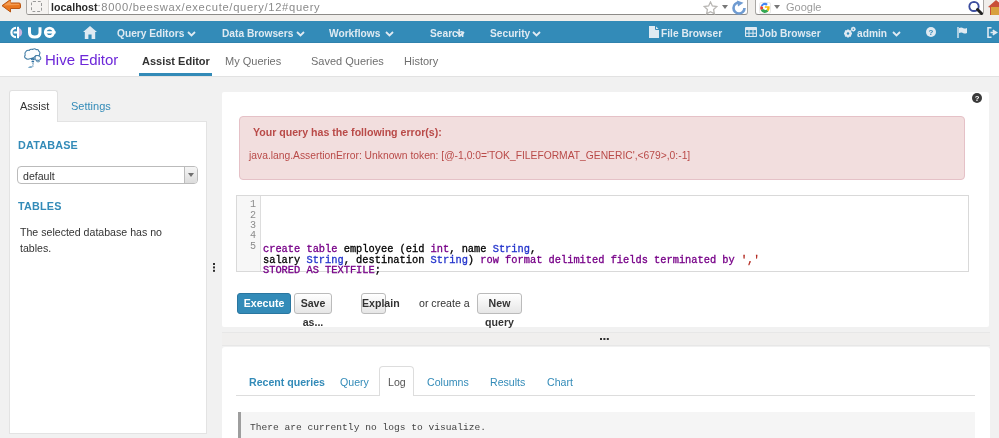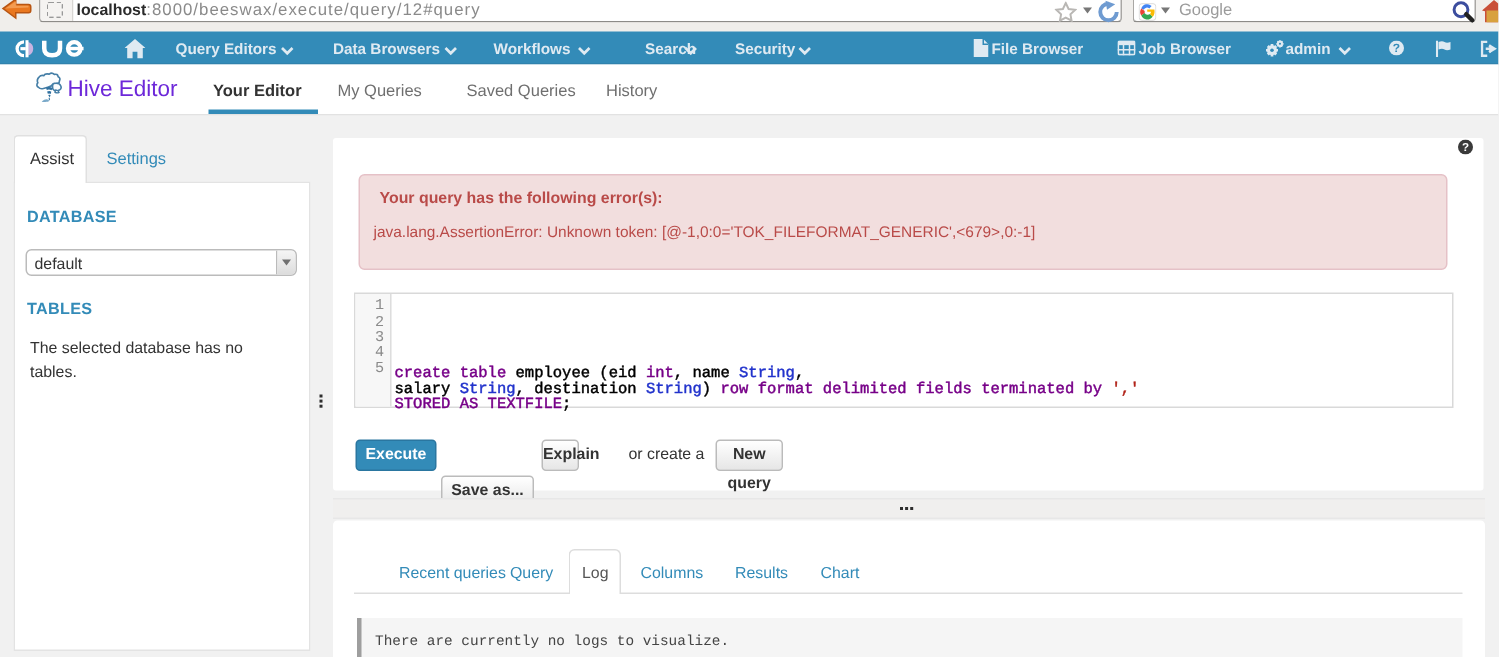--- a/index.html
+++ b/index.html
@@ -150,21 +150,21 @@
   <path d="M7.6 11.4 Q10 10.4 12 11.6 L11.4 13.2 Q9.6 12.2 8.2 13 Z" fill="#2e6f9f"></path>
   <path d="M8.4 14 Q10 13.2 11.2 14.1 L10.8 15.6 Q9.8 15 8.9 15.5 Z" fill="#2e6f9f"></path>
   <path d="M9.1 16.4 Q10.1 15.9 10.7 16.4 L10.2 18 Z" fill="#2e6f9f"></path>
   <path d="M4.8 20.6 Q7.6 18.2 9.4 19.6 Q10.4 20.6 8 20.9 Q5.6 21.3 4.8 20.6 Z" fill="#7aa9c9"></path>
   <path d="M9.8 18.2 L10 19.8" stroke="#447ea6" stroke-width="0.8"></path>
 </svg>
 <div class="abs" style="left:45px;top:51px;font-size:15px;color:#6d28d9;white-space:nowrap;">Hive Editor</div>
 <style>
   .htab { position:absolute; top:55px; font-size:11px; color:#6f6f6f; white-space:nowrap; }
 </style>
-<div class="htab" style="left:142px;color:#333;font-weight:bold;">Your Editor</div>
+<div class="htab" style="left:142px;color:#333;font-weight:bold;">Assist Editor</div>
 <div class="htab" style="left:225px;">My Queries</div>
 <div class="htab" style="left:311px;">Saved Queries</div>
 <div class="htab" style="left:404px;">History</div>
 <div class="abs" style="left:139px;top:73px;width:73px;height:3px;background:#338bb8;"></div>
 
 <div class="abs" style="left:9px;top:121px;width:198px;height:313px;background:#fff;border:1px solid #e3e3e3;"></div>
 <div class="abs" style="left:9px;top:90px;width:49px;height:32px;background:#fff;border:1px solid #e0e0e0;border-bottom:none;border-radius:3px 3px 0 0;"></div>
 <div class="abs" style="left:20px;top:100px;font-size:11px;color:#333;">Assist</div>
 <div class="abs" style="left:71px;top:100px;font-size:11px;color:#338bb8;">Settings</div>
 <div class="abs" style="left:18px;top:139px;font-size:10.8px;font-weight:bold;color:#338bb8;letter-spacing:0.2px;">DATABASE</div>
@@ -192,34 +192,34 @@
 <div class="abs" style="left:237px;top:196px;width:24px;height:75px;background:#f7f7f7;border-right:1px solid #ddd;"></div>
 <div class="abs" style="left:237px;top:200.3px;width:19px;font-family:'Liberation Mono',monospace;font-size:10.1px;line-height:10.35px;color:#8b8b8b;text-align:right;">1<br>2<br>3<br>4<br>5</div>
 <div class="abs" style="left:263px;top:200.3px;font-family:'Liberation Mono',monospace;font-size:10.35px;line-height:10.35px;color:#000;white-space:pre;margin-top:44px;-webkit-text-stroke:0.3px currentColor;"><span style="color:#770088">create table</span> employee (eid <span style="color:#770088">int</span>, name <span style="color:#2233cc">String</span>,
 salary <span style="color:#2233cc">String</span>, destination <span style="color:#2233cc">String</span>) <span style="color:#770088">row format delimited fields terminated by</span> <span style="color:#b1241a">','</span>
 <span style="color:#770088">STORED AS TEXTFILE</span>;</div>
 
 <style>
   .btn { position:absolute; top:293px; height:21px; border:1px solid #bbb; border-radius:3px; background:linear-gradient(#ffffff,#e6e6e6); font-family:"Liberation Sans",sans-serif; font-size:10.6px; font-weight:bold; color:#333; text-align:center; line-height:19px; }
 </style>
 <div class="btn" style="left:237px;width:54px;background:#338bb8;border-color:#2a76a0;color:#fff;">Execute</div>
-<div class="btn" style="left:294px;width:62px;margin-top:24px;">Save as...</div>
+<div class="btn" style="left:294px;width:38px;">Save as...</div>
 <div class="btn" style="left:361px;width:25px;">Explain</div>
 <div class="abs" style="left:419px;top:297px;font-size:10.6px;color:#333;">or create a</div>
 <div class="btn" style="left:477px;width:45px;">New query</div>
 
 <div class="abs" style="left:222px;top:332px;width:768px;height:14px;background:#f0efee;border-top:1px solid #e7e7e7;border-bottom:1px solid #e7e7e7;"></div>
 <div class="abs" style="left:600px;top:338px;width:2.2px;height:2.2px;background:#2e2e2e;box-shadow:3.4px 0 0 #2e2e2e, 6.8px 0 0 #2e2e2e;"></div>
 
 <div class="abs" style="left:222px;top:347px;width:768px;height:91px;background:#fff;border-radius:3px 3px 0 0;"></div>
 <div class="abs" style="left:236px;top:395px;width:739px;height:1px;background:#ddd;"></div>
 <style>
   .btab { position:absolute; top:376px; font-size:10.6px; color:#338bb8; white-space:nowrap; }
 </style>
-<div class="btab" style="left:266px;">Recent queries</div>
+<div class="btab" style="left:249px;font-weight:bold;">Recent queries</div>
 <div class="btab" style="left:340px;">Query</div>
 <div class="abs" style="left:379px;top:366px;width:35px;height:30px;background:#fff;border:1px solid #ddd;border-bottom:none;border-radius:4px 4px 0 0;"></div>
 <div class="btab" style="left:388px;color:#555;">Log</div>
 <div class="btab" style="left:427px;">Columns</div>
 <div class="btab" style="left:490px;">Results</div>
 <div class="btab" style="left:547px;">Chart</div>
 
 <div class="abs" style="left:238px;top:412px;width:737px;height:26px;background:#f5f5f5;"></div>
 <div class="abs" style="left:238px;top:412px;width:3px;height:26px;background:#9e9e9e;"></div>
 <div class="abs" style="left:250px;top:422px;font-family:'Liberation Mono',monospace;font-size:9.6px;color:#444;">There are currently no logs to visualize.</div>

